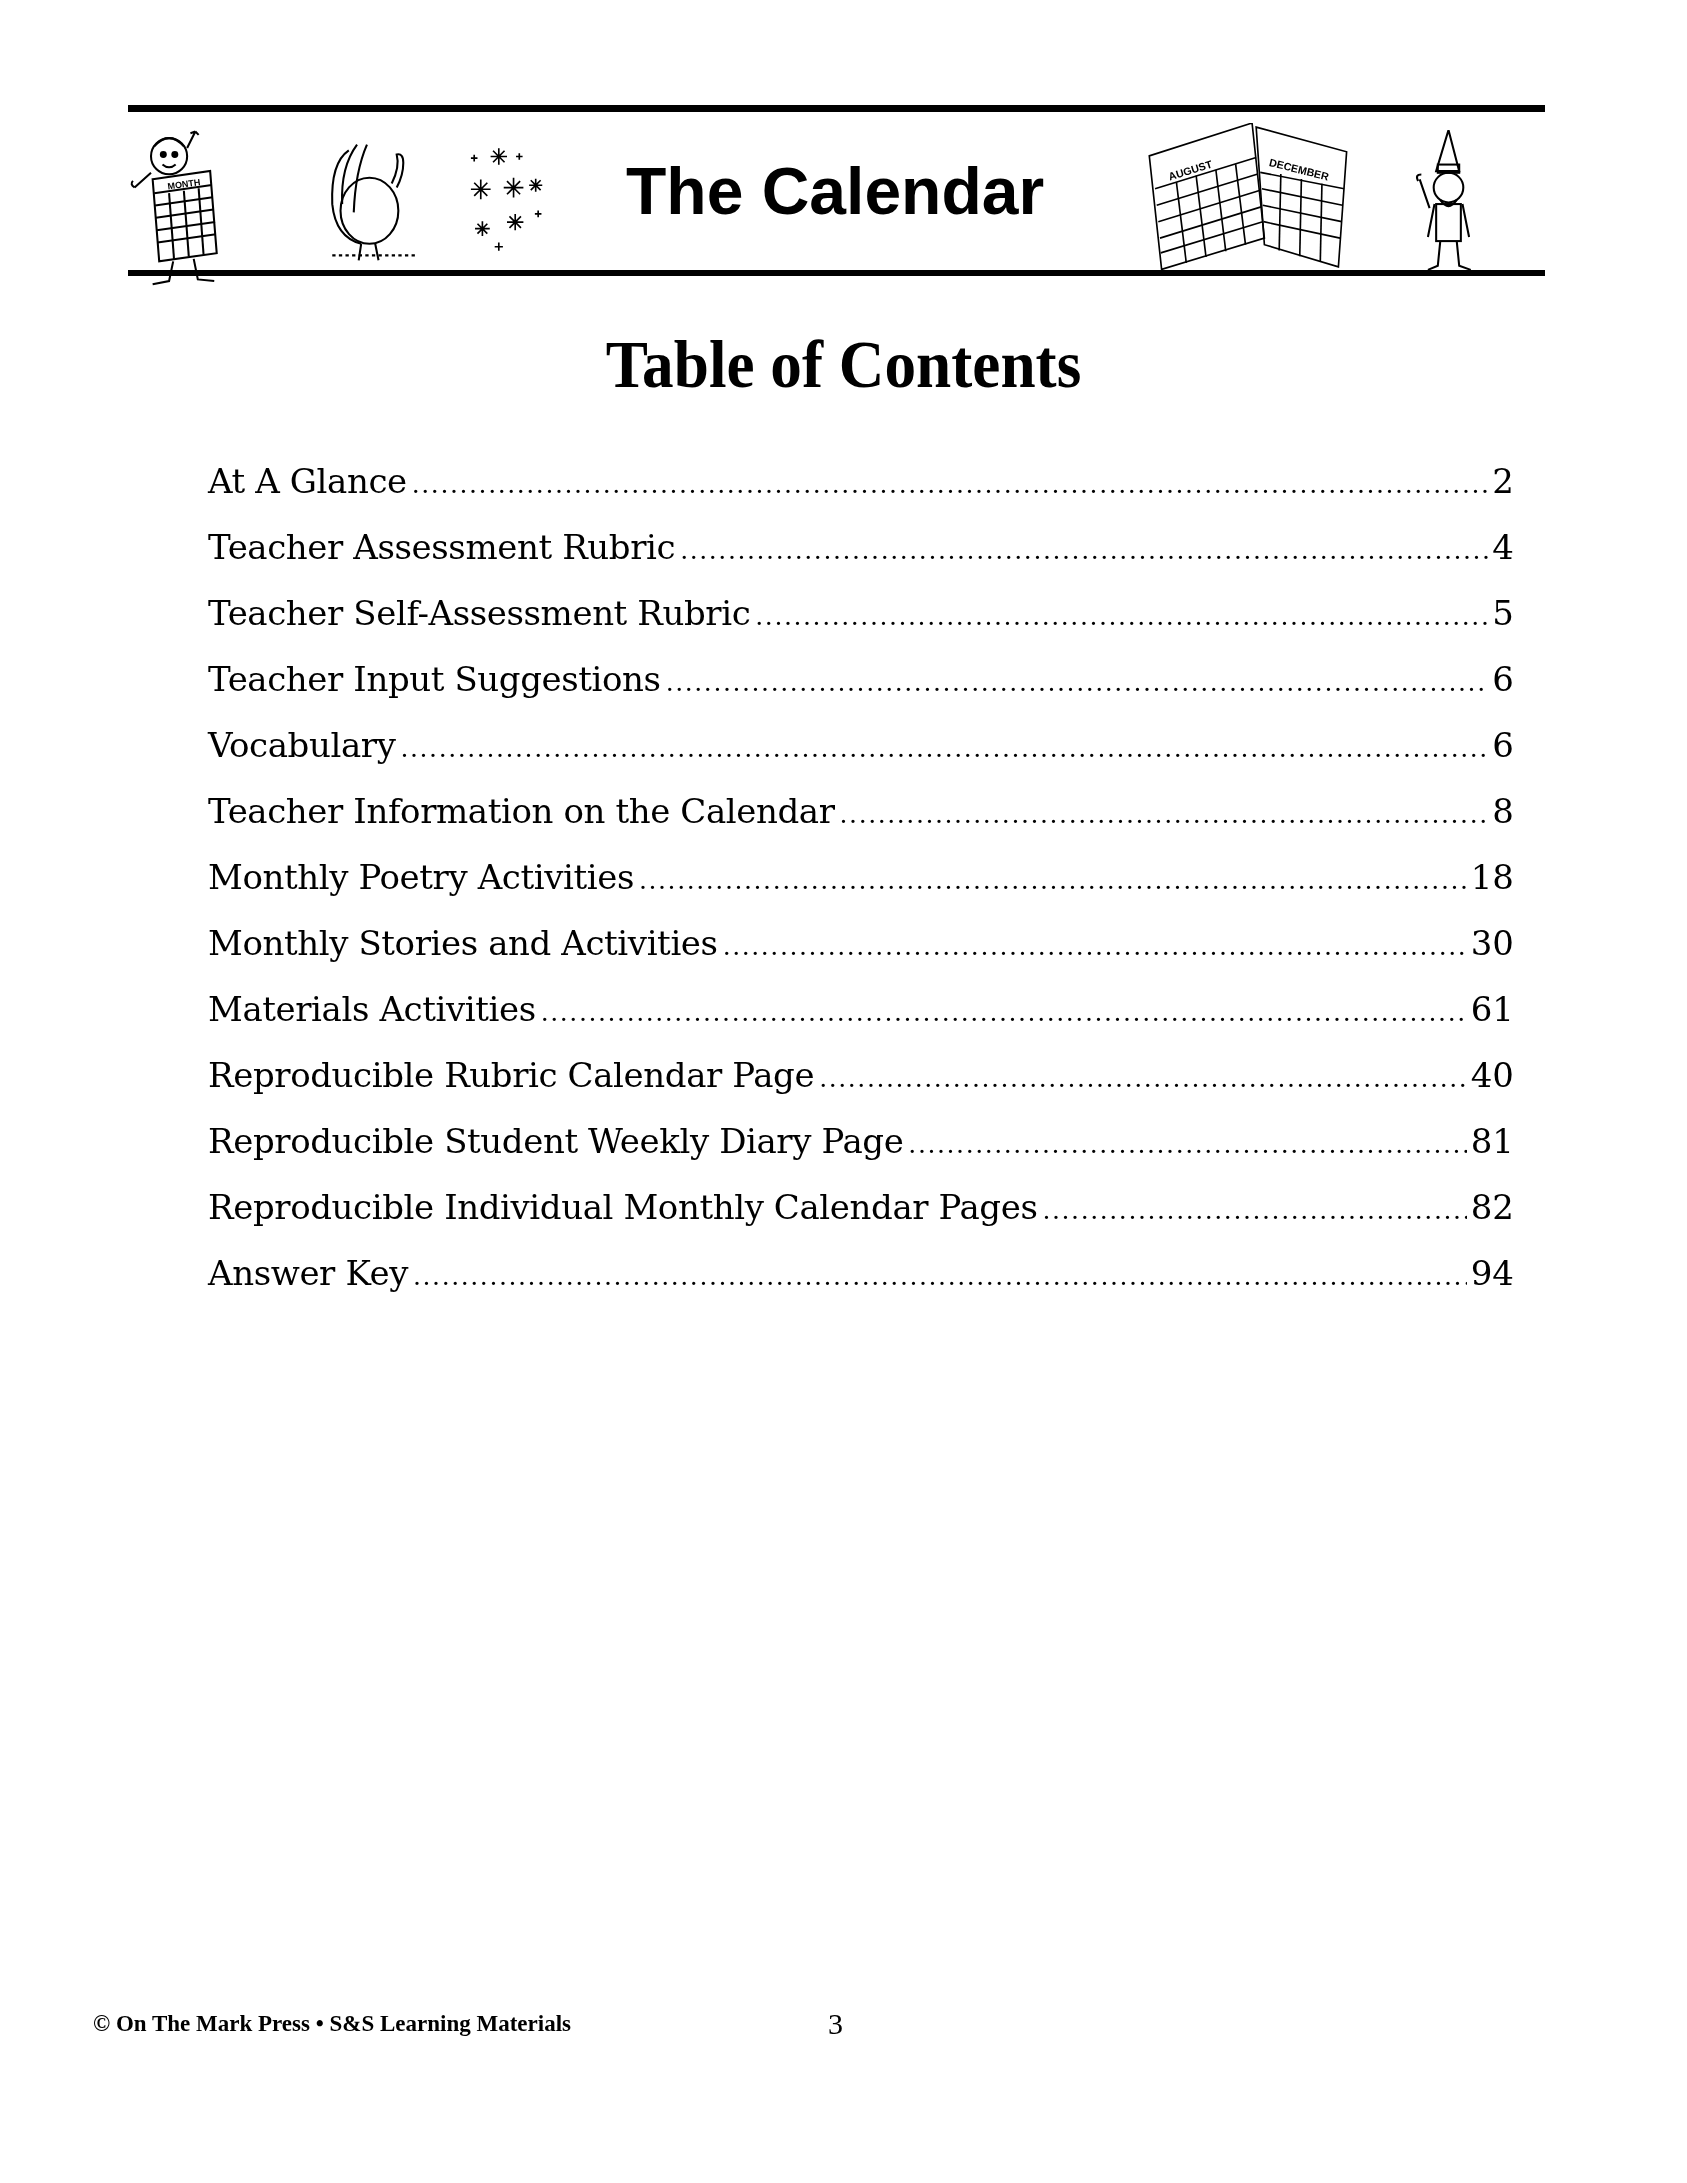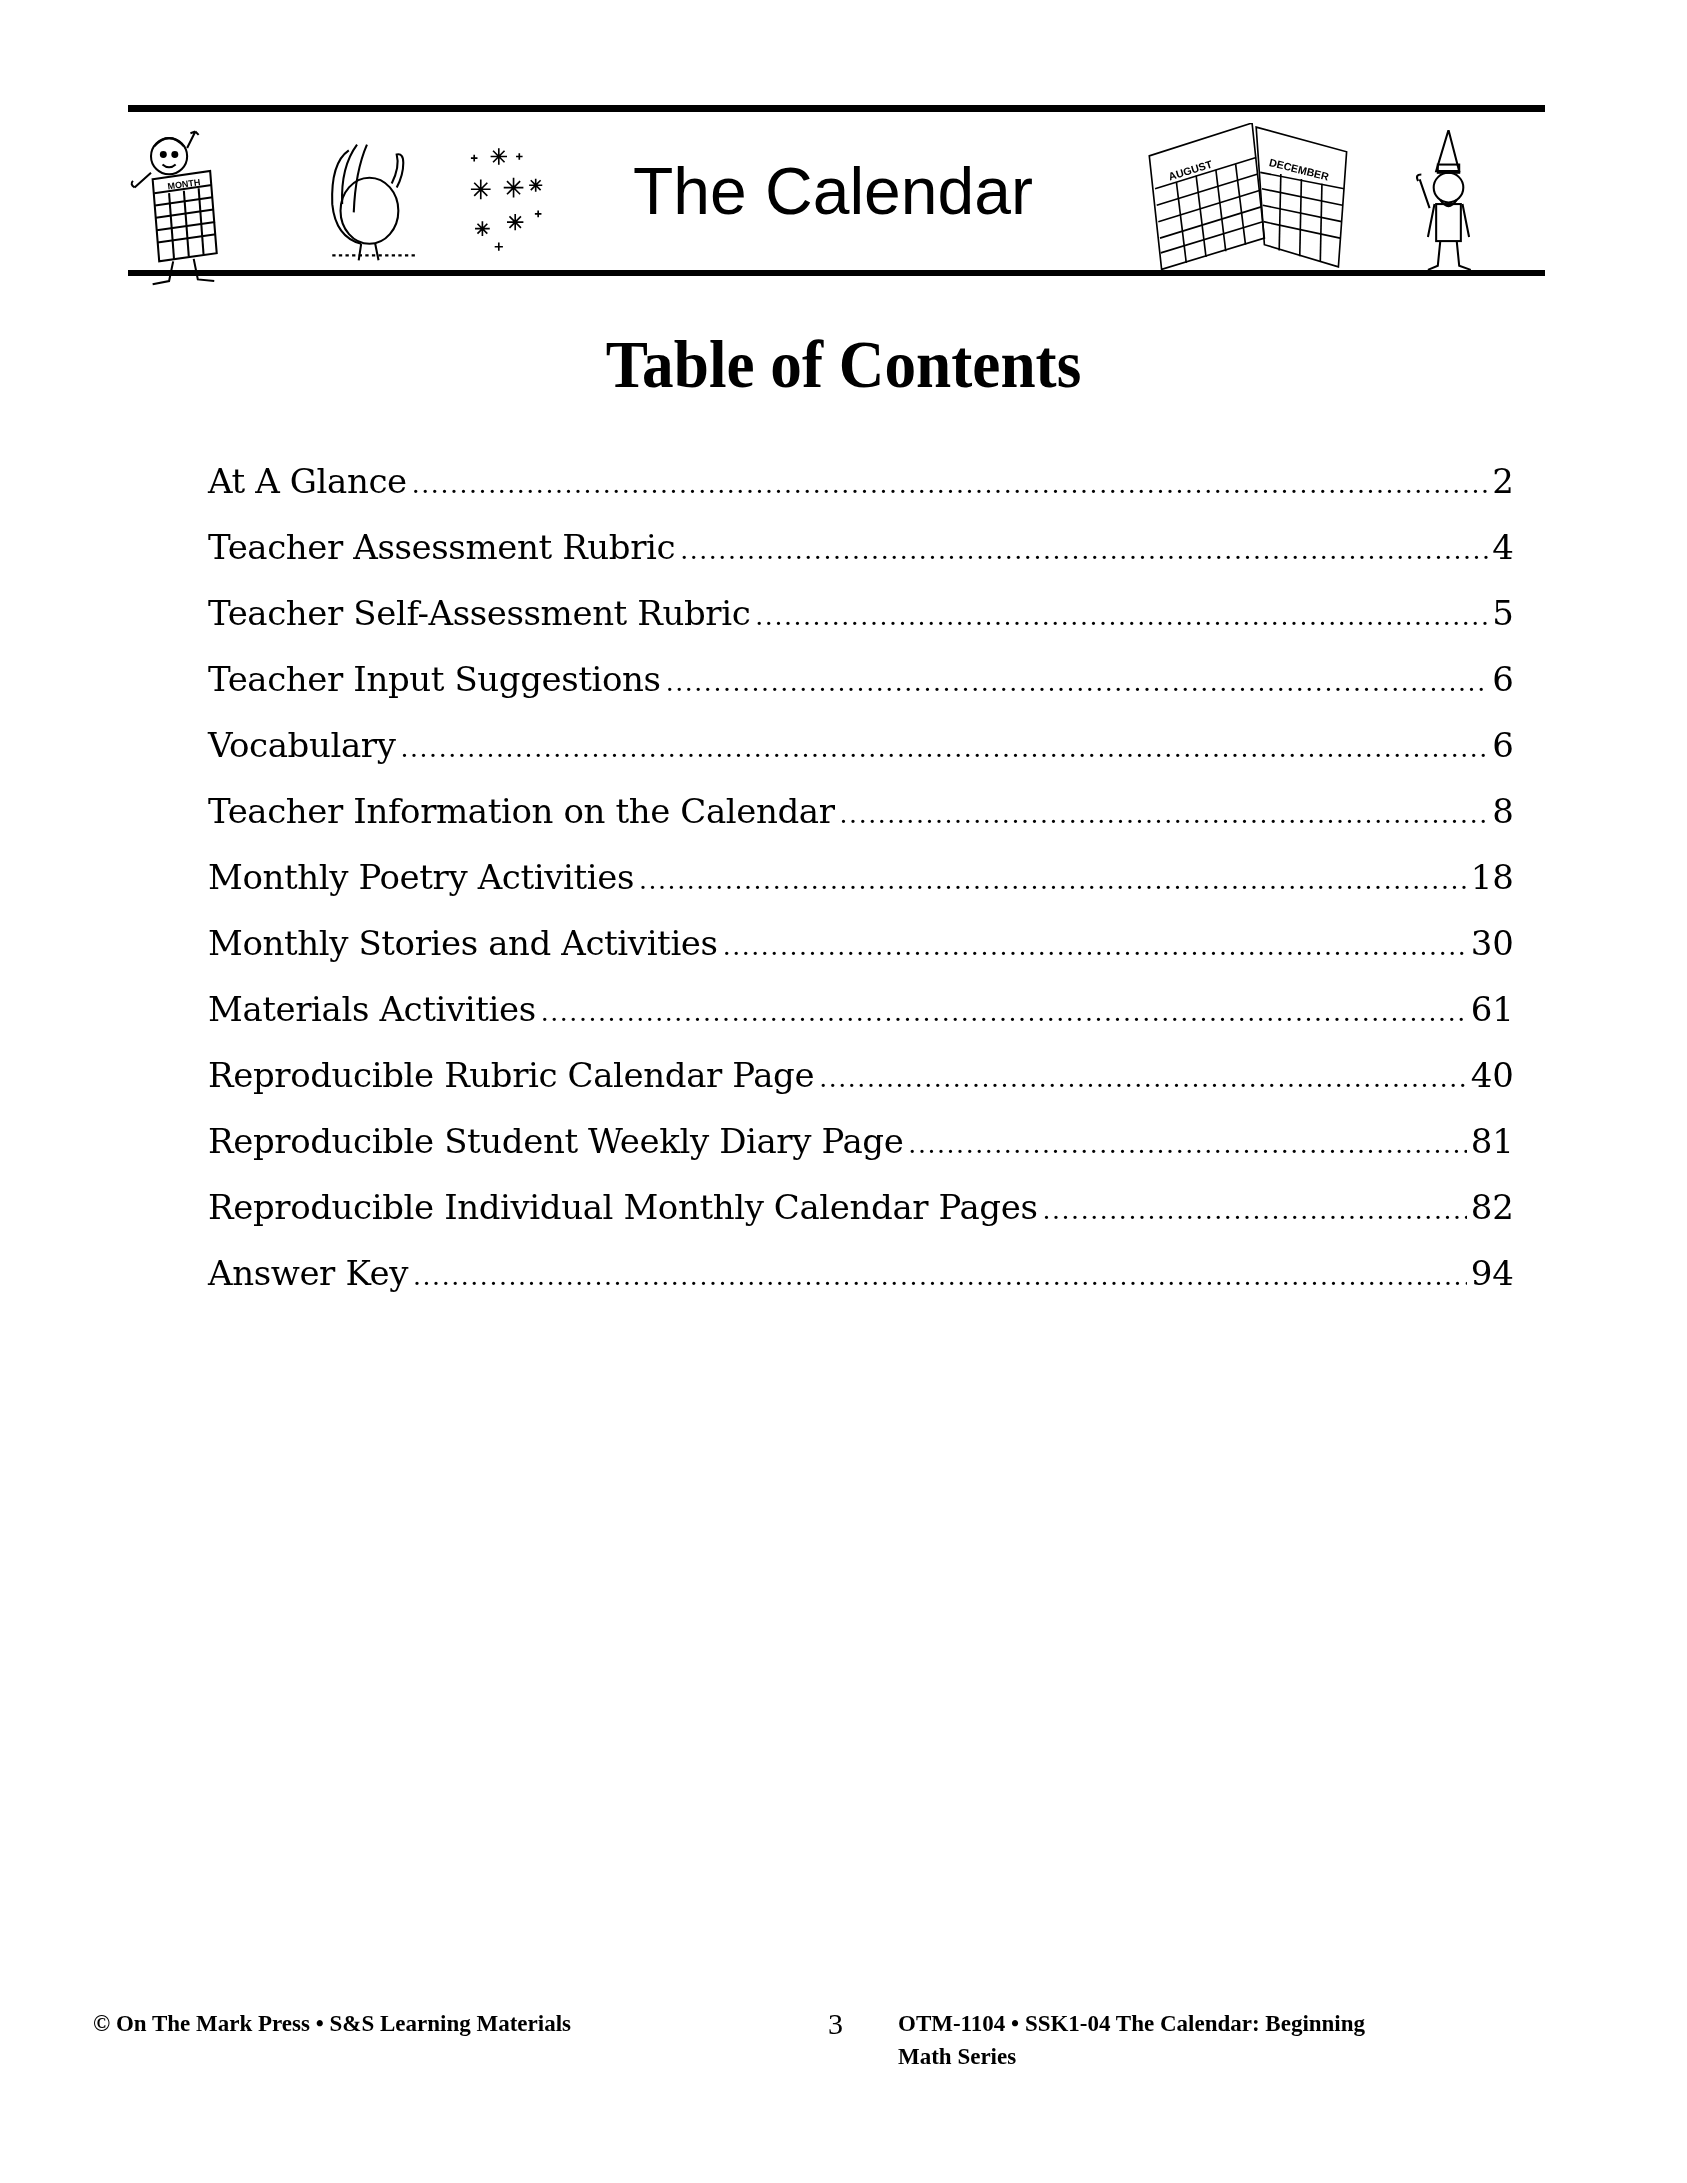--- a/index.html
+++ b/index.html
@@ -4,22 +4,22 @@
 <style>
   html, body { margin: 0; padding: 0; background: #ffffff; }
   body { width: 1687px; height: 2183px; position: relative; overflow: hidden; color: #000; }
 
   .banner { position: absolute; left: 128px; top: 105px; width: 1417px; height: 175px; }
   .rule { position: absolute; left: 0; width: 100%; background: #000; }
   .rule.top { top: 0; height: 6.6px; }
   .rule.bottom { top: 165px; height: 5.8px; }
   .banner-title {
     position: absolute; left: 498px; top: 45px;
-    font-family: "Liberation Sans", sans-serif; font-weight: normal;
-    font-size: 66px; line-height: 82px; letter-spacing: 0px; white-space: nowrap; margin-left: 7px;
+    font-family: "Liberation Sans", sans-serif; font-weight: bold;
+    font-size: 66px; line-height: 82px; letter-spacing: 0px; white-space: nowrap;
   }
   .clip { position: absolute; }
 
   .page-title {
     position: absolute; left: 0; width: 1687px; top: 323px; text-align: center;
     font-family: "Liberation Serif", serif; font-weight: bold; font-size: 68px; line-height: 82px;
     transform: scaleX(0.93);
   }
 
   .toc { position: absolute; left: 208px; top: 457px; width: 1306px; }
@@ -227,15 +227,14 @@
   <div class="toc-row">
     <span class="toc-label">Answer Key</span>
     <span class="toc-leader">...........................................................................................................................................................................................</span>
     <span class="toc-page">94</span>
   </div>
 </div>
 
 <div class="footer">
   <span class="footer-left">© On The Mark Press • S&amp;S Learning Materials</span>
   <span class="footer-page">3</span>
-  <span class="footer-right">OTM-1104 • SSK1-04 The Calendar:  Beginning Math Series</span>
 </div>
 
 
 </body></html>

